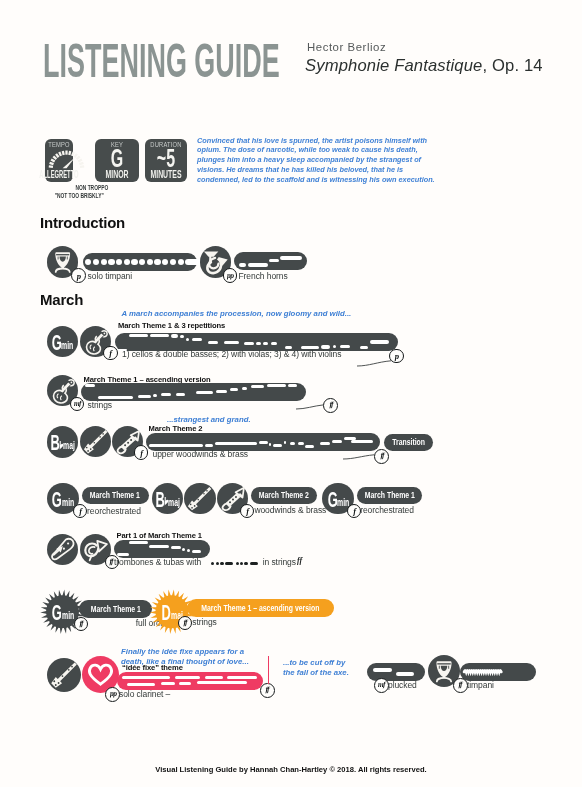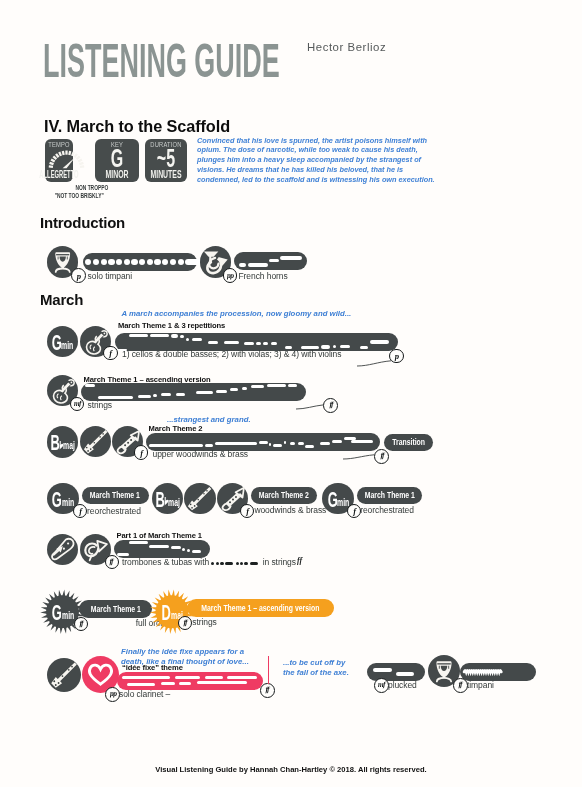--- a/index.html
+++ b/index.html
@@ -72,22 +72,22 @@
   .wav{position:absolute;left:0;top:0;}
   #footer{left:0;right:0;top:765px;text-align:center;font-size:7.6px;font-weight:bold;color:#111;}
 </style>
 </head>
 <body>
 
 <div class="page">
 
   <div class="abs" id="guide-title">LISTENING GUIDE</div>
   <div class="abs" id="composer">Hector Berlioz</div>
-
-  <div class="abs" id="movement-title">IV. March to the Scaffold</div>
+  <div class="abs" id="work"><i>Symphonie Fantastique</i><span>, Op. 14</span></div>
+
 
   <div class="badge" style="left:45px;width:28px;">
     <div class="blabel">
         <span>TEMPO</span>
       </div>
     <svg class="abs" style="left:2.5px;top:9.5px;" width="37" height="20" viewBox="0 0 37 20">
       <g id="spd-ticks" fill="#f6f4ef">
           <path d="M 4.85 19.02 L 0.68 18.58 L 0.92 16.30 L 5.09 16.73 Z"></path>
           <path d="M 5.21 16.19 L 1.22 14.89 L 1.93 12.71 L 5.92 14.00 Z"></path>
           <path d="M 6.15 13.50 L 2.51 11.40 L 3.66 9.40 L 7.30 11.50 Z"></path>
@@ -380,21 +380,21 @@
         <i class="note" style="left:15.7px;top:1.1px;width:18.7px;height:3.2px;"></i>
         <i class="note" style="left:35.9px;top:4.7px;width:19.9px;height:3.2px;"></i>
         <i class="note" style="left:57.6px;top:6.2px;width:9.4px;height:3.2px;"></i>
         <i class="note" style="left:68.3px;top:7.5px;width:3.6px;height:3.2px;"></i>
         <i class="note" style="left:73px;top:8.6px;width:3.7px;height:3.2px;"></i>
         <i class="note" style="left:78.4px;top:10.1px;width:9.2px;height:3.2px;"></i>
       </div>
       <div class="dyn" style="left:104.5px;top:555px;width:14px;height:14px;">
         <span style="font-size:7px">ff</span>
       </div>
-      <div class="instr" style="left:122px;top:557.5px;">trombones &amp; tubas with</div>
+      <div class="instr" style="left:114px;top:557.5px;">trombones &amp; tubas with</div>
       <div class="abs" style="left:210.9px;top:562px;">
         <i class="dot" style="left:0px;width:3px;"></i>
         <i class="dot" style="left:5px;width:2.9px;"></i>
         <i class="dot" style="left:9.5px;width:3.4px;"></i>
         <i class="dot" style="left:13.9px;width:7.9px;"></i>
         <i class="dot" style="left:24.7px;width:3px;"></i>
         <i class="dot" style="left:29.3px;width:2.9px;"></i>
         <i class="dot" style="left:33.6px;width:3.6px;"></i>
         <i class="dot" style="left:39.2px;width:8.3px;"></i>
       </div>

